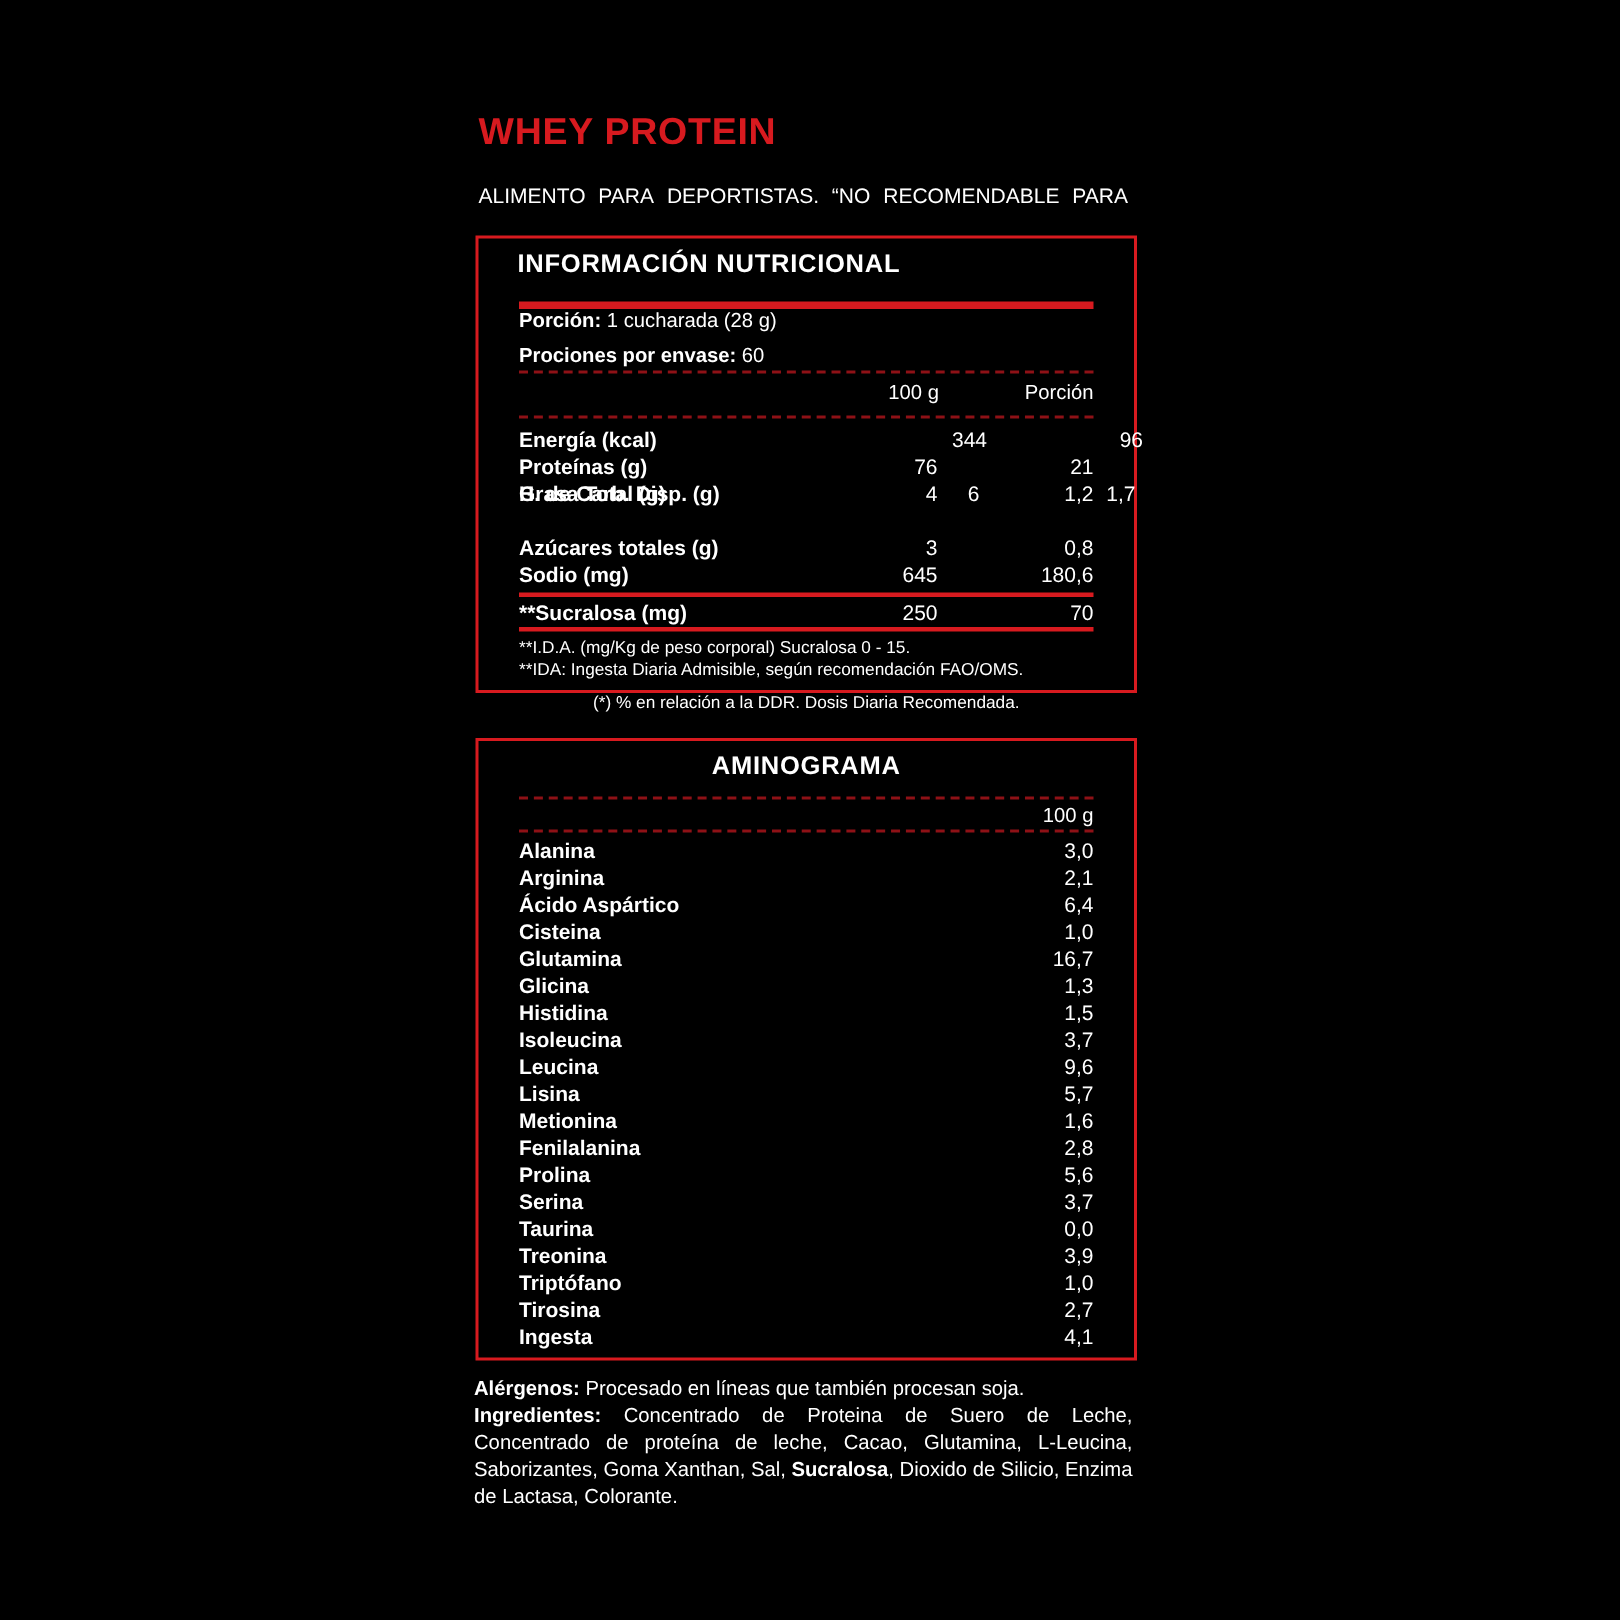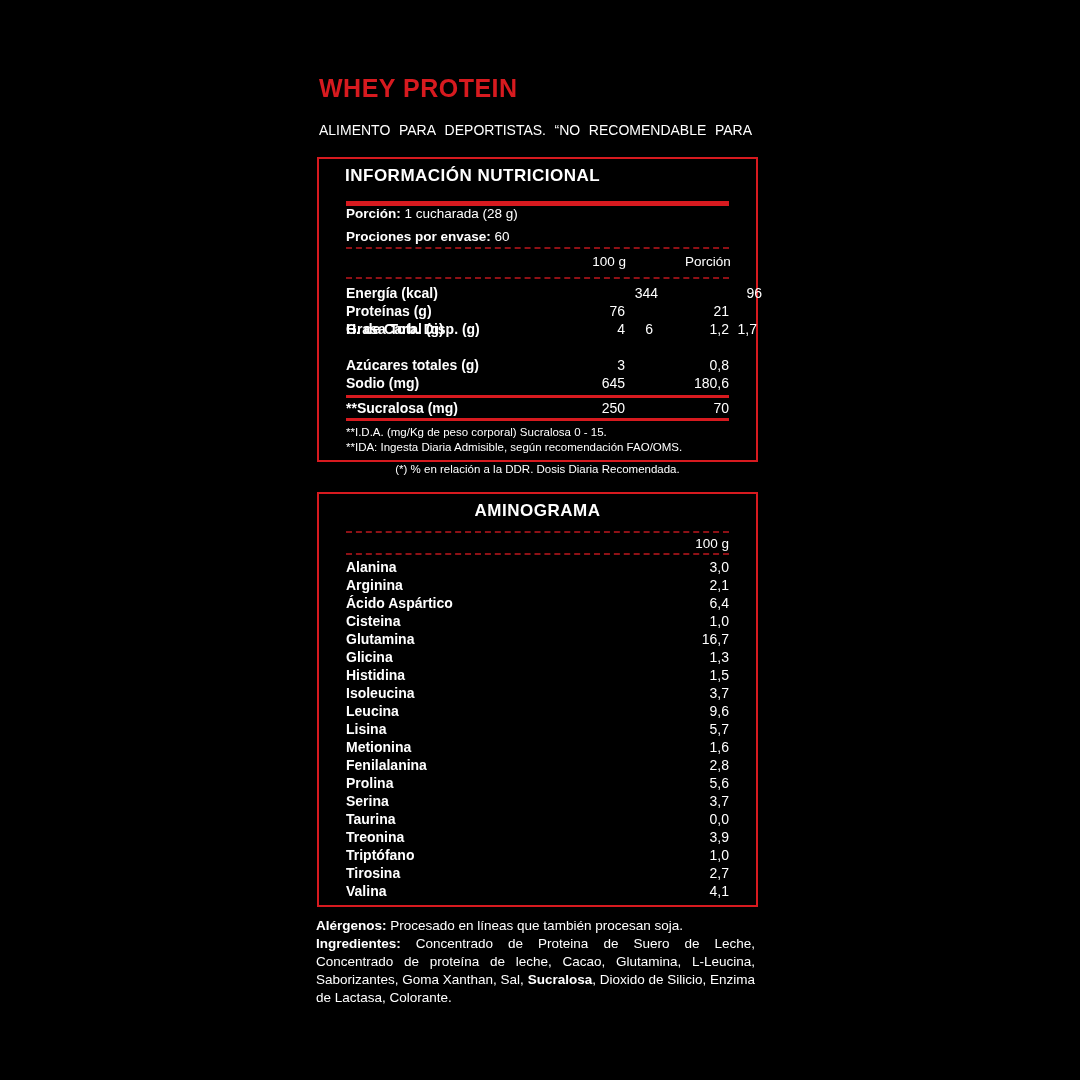--- a/index.html
+++ b/index.html
@@ -49,21 +49,21 @@
 
 <div class="abs lbl" style="left:346px; top:206px;">
   <span class="b">Porción:</span><span> 1 cucharada (28 g)</span>
 </div>
 <div class="abs lbl" style="left:346px; top:229px;">
   <span class="b">Prociones por envase:</span><span> 60</span>
 </div>
 <div class="abs dash" style="left:346px; top:247px; width:383px;"></div>
 
 <div class="abs lbl" style="left:560px; top:254px; width:66px; text-align:right;">100 g</div>
-<div class="abs lbl" style="left:685px; top:254px; width:79px; ">Porción</div>
+<div class="abs lbl" style="left:650px; top:254px; width:79px; text-align:right;">Porción</div>
 <div class="abs dash" style="left:346px; top:277px; width:383px;"></div>
 
 <div class="row" style="top:285px;padding-left:33px;">
   <span class="n">Energía (kcal)</span>
   <span class="v1">344</span>
   <span class="v2">96</span>
 </div>
 <div class="row" style="top:303px;">
   <span class="n">Proteínas (g)</span>
   <span class="v1">76</span>
@@ -172,20 +172,20 @@
   </div>
 <div class="arow" style="top:847px;">
     <span class="n">Triptófano</span>
     <span class="v">1,0</span>
   </div>
 <div class="arow" style="top:865px;">
     <span class="n">Tirosina</span>
     <span class="v">2,7</span>
   </div>
 <div class="arow" style="top:883px;">
-    <span class="n">Valina</span>
+    <span class="n">Ingesta</span>
     <span class="v">4,1</span>
   </div>
 
 <div class="abs ingr">
   <p style="text-align:left;"><span class="b">Alérgenos:</span><span> Procesado en líneas que también procesan soja.</span></p>
   <p><span class="b">Ingredientes:</span><span> Concentrado de Proteina de Suero de Leche, Concentrado de proteína de leche, Cacao, Glutamina, L-Leucina, Saborizantes, Goma Xanthan, Sal, </span><span class="b">Sucralosa</span><span>, Dioxido de Silicio, Enzima de Lactasa, Colorante.</span></p>
 </div>
 
 </body></html>

